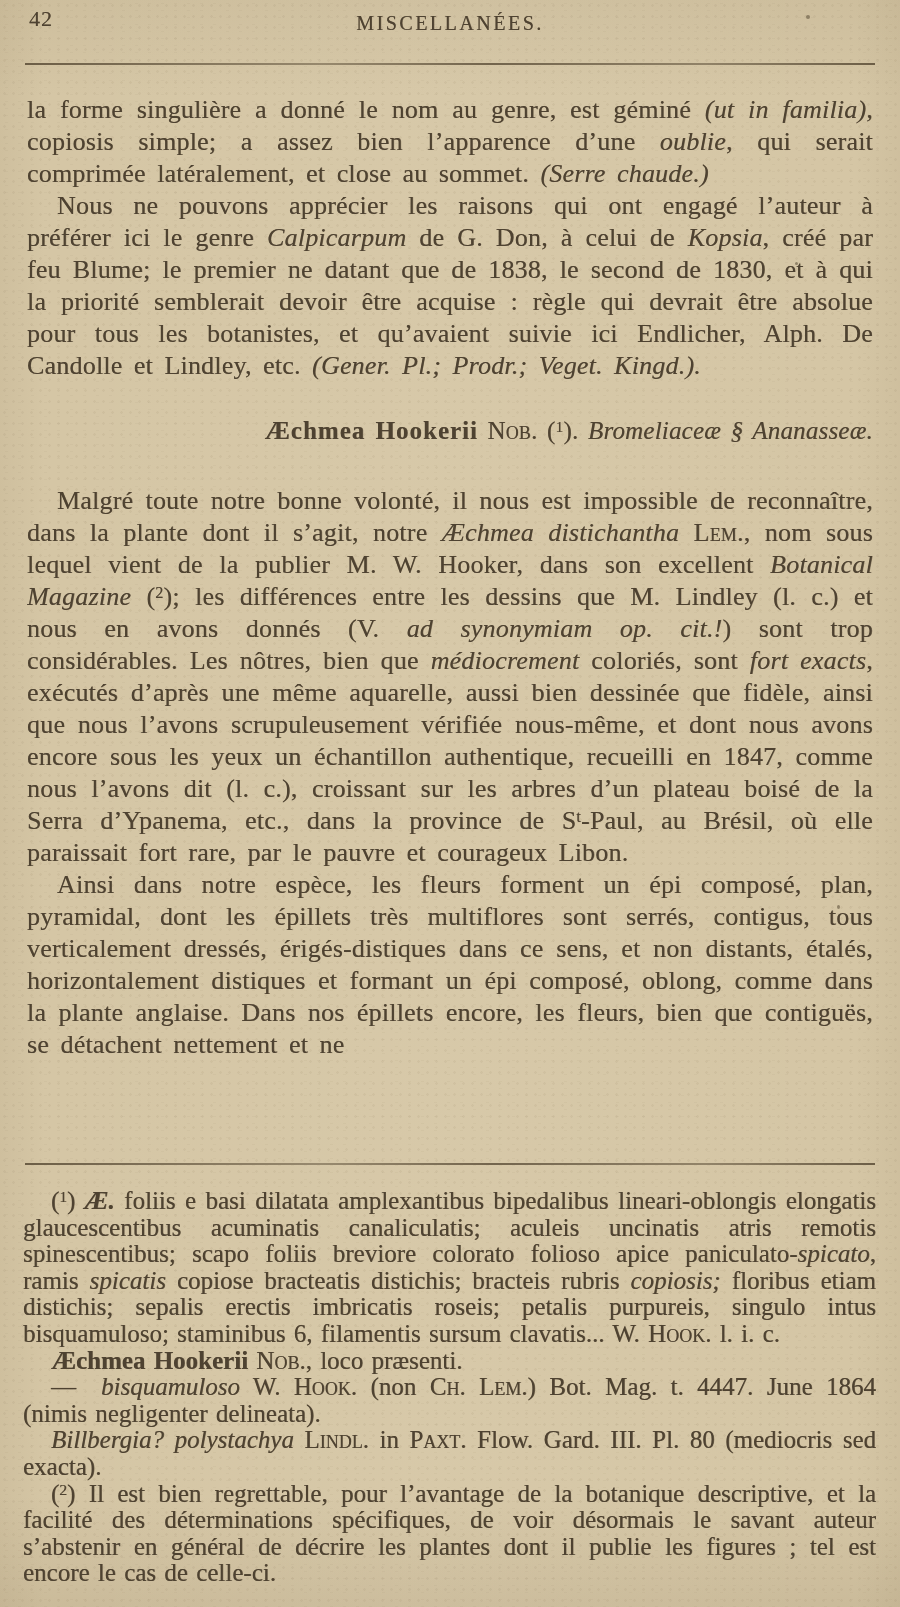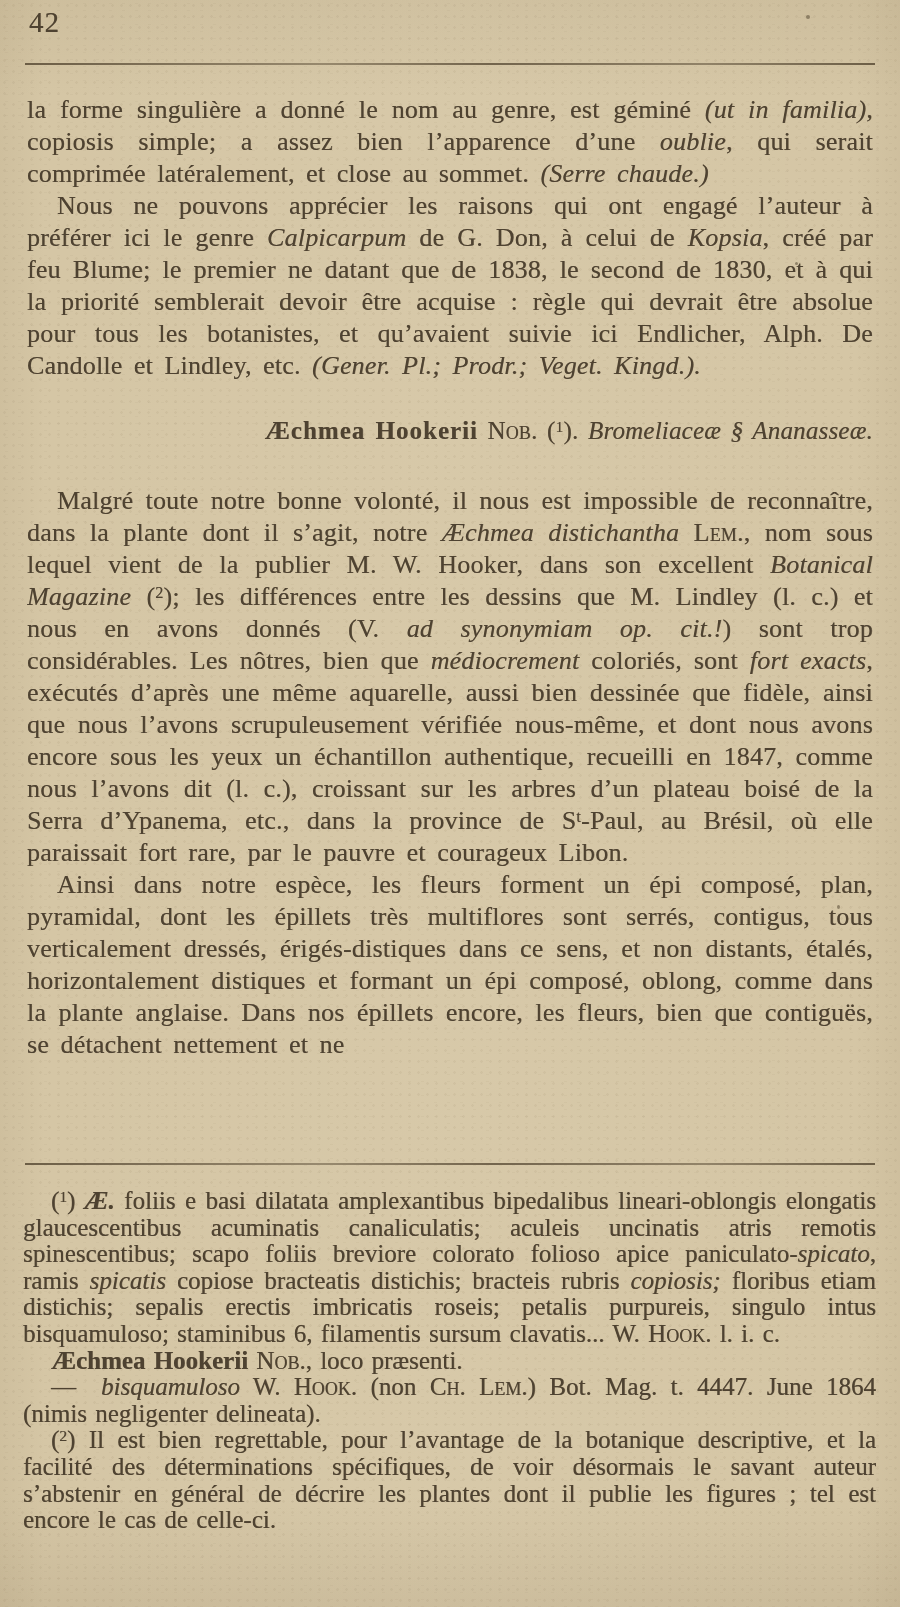--- a/index.html
+++ b/index.html
@@ -16,21 +16,21 @@
       radial-gradient(rgba(110,92,62,.07) 1px, transparent 1.4px),
       radial-gradient(rgba(120,100,70,.05) 1px, transparent 1.2px),
       linear-gradient(180deg, rgba(120,100,64,.08) 0%, rgba(0,0,0,0) 6%, rgba(0,0,0,0) 93%, rgba(110,90,60,.10) 100%),
       linear-gradient(90deg, rgba(120,100,64,.07) 0%, rgba(0,0,0,0) 5%, rgba(255,250,235,.05) 50%, rgba(0,0,0,0) 95%, rgba(120,100,64,.07) 100%);
     background-size:9px 11px, 13px 7px, 100% 100%, 100% 100%;
     text-shadow:0.35px 0.35px 0.55px rgba(74,60,42,.55);
   }
   
   .page-number{
     position:absolute;left:29px;top:6px;
-    font-size:29px;letter-spacing:1px;
+    font-size:22px;letter-spacing:1px;
   }
   .running-head{
     position:absolute;left:0;right:0;top:12px;
     text-align:center;font-size:20px;letter-spacing:2.5px;
   }
   .rule{
     position:absolute;left:25px;width:850px;height:2px;
     background:linear-gradient(90deg, rgba(90,76,54,.85), rgba(90,76,54,.5) 35%, rgba(90,76,54,.8) 55%, rgba(90,76,54,.55) 80%, rgba(90,76,54,.85));
   }
   .head-rule{top:63px;}
@@ -66,37 +66,39 @@
   .sc{font-variant:small-caps;}
   sup{font-size:.62em;line-height:0;vertical-align:.45em;}
   .speck{position:absolute;border-radius:50%;background:rgba(88,74,52,.55);}
 </style>
 </head>
 <body>
 
 <div class="page">
 
   <span class="page-number">42</span>
+  <span class="running-head">MISCELLANÉES.</span>
 
   <div class="rule head-rule"></div>
 
   <div class="body-text">
     <p class="para"><span>la forme singulière a donné le nom au genre, est géminé </span><span class="it">(ut in familia),</span><span> copiosis simple; a assez bien l’apparence d’une </span><span class="it">oublie</span><span>, qui serait comprimée latéralement, et close au sommet. </span><span class="it">(Serre chaude.)</span></p>
     <p class="para indent"><span>Nous ne pouvons apprécier les raisons qui ont engagé l’auteur à préférer ici le genre </span><span class="it">Calpicarpum</span><span> de G. Don, à celui de </span><span class="it">Kopsia</span><span>, créé par feu Blume; le premier ne datant que de 1838, le second de 1830, et à qui la priorité semblerait devoir être acquise : règle qui devrait être absolue pour tous les botanistes, et qu’avaient suivie ici Endlicher, Alph. De Candolle et Lindley, etc. </span><span class="it">(Gener. Pl.; Prodr.; Veget. Kingd.).</span></p>
     <h2 class="species-heading"><span class="bd">Æchmea Hookerii</span><span class="sc"> Nob.</span><span> (</span><sup>1</sup><span>). </span><span class="it">Bromeliaceæ § Ananasseæ.</span></h2>
     <p class="para indent"><span>Malgré toute notre bonne volonté, il nous est impossible de reconnaître, dans la plante dont il s’agit, notre </span><span class="it">Æchmea distichantha</span><span> </span><span class="sc">Lem.</span><span>, nom sous lequel vient de la publier M. W. Hooker, dans son excellent </span><span class="it">Botanical Magazine</span><span> (</span><sup>2</sup><span>); les différences entre les dessins que M. Lindley (l. c.) et nous en avons donnés (V. </span><span class="it">ad synonymiam op. cit.!</span><span>) sont trop considérables. Les nôtres, bien que </span><span class="it">médiocrement</span><span> coloriés, sont </span><span class="it">fort exacts</span><span>, exécutés d’après une même aquarelle, aussi bien dessinée que fidèle, ainsi que nous l’avons scrupuleusement vérifiée nous-même, et dont nous avons encore sous les yeux un échantillon authentique, recueilli en 1847, comme nous l’avons dit (l. c.), croissant sur les arbres d’un plateau boisé de la Serra d’Ypanema, etc., dans la province de S</span><sup>t</sup><span>-Paul, au Brésil, où elle paraissait fort rare, par le pauvre et courageux Libon.</span></p>
     <p class="para indent"><span>Ainsi dans notre espèce, les fleurs forment un épi composé, plan, pyramidal, dont les épillets très multiflores sont serrés, contigus, tous verticalement dressés, érigés-distiques dans ce sens, et non distants, étalés, horizontalement distiques et formant un épi composé, oblong, comme dans la plante anglaise. Dans nos épillets encore, les fleurs, bien que contiguës, se détachent nettement et ne</span></p>
   </div>
 
   <div class="rule foot-rule"></div>
 
   <div class="footnotes">
     <p class="fnote"><span>(</span><sup>1</sup><span>) </span><span class="it bd">Æ.</span><span> foliis e basi dilatata amplexantibus bipedalibus lineari-oblongis elongatis glaucescentibus acuminatis canaliculatis; aculeis uncinatis atris remotis spinescentibus; scapo foliis breviore colorato folioso apice paniculato-</span><span class="it">spicato</span><span>, ramis </span><span class="it">spicatis</span><span> copiose bracteatis distichis; bracteis rubris </span><span class="it">copiosis;</span><span> floribus etiam distichis; sepalis erectis imbricatis roseis; petalis purpureis, singulo intus bisquamuloso; staminibus 6, filamentis sursum clavatis... W. </span><span class="sc">Hook.</span><span> l. i. c.</span></p>
     <p class="fnote"><span class="bd">Æchmea Hookerii</span><span class="sc"> Nob.</span><span>, loco præsenti.</span></p>
     <p class="fnote"><span>— </span><span class="it">bisquamuloso</span><span> W. </span><span class="sc">Hook.</span><span> (non </span><span class="sc">Ch. Lem.</span><span>) Bot. Mag. t. 4447. June 1864 (nimis negligenter delineata).</span></p>
+    <p class="fnote"><span class="it">Billbergia? polystachya</span><span> </span><span class="sc">Lindl.</span><span> in </span><span class="sc">Paxt.</span><span> Flow. Gard. III. Pl. 80 (mediocris sed exacta).</span></p>
     <p class="fnote"><span>(</span><sup>2</sup><span>) Il est bien regrettable, pour l’avantage de la botanique descriptive, et la facilité des déterminations spécifiques, de voir désormais le savant auteur s’abstenir en général de décrire les plantes dont il publie les figures ; tel est encore le cas de celle-ci.</span></p>
   </div>
 
   <span class="speck" style="left:806px;top:15px;width:4px;height:4px;"></span>
   <span class="speck" style="left:837px;top:905px;width:3px;height:4px;"></span>
   <span class="speck" style="left:795px;top:262px;width:3px;height:3px;"></span>
 
 </div>
 
 </body></html>

